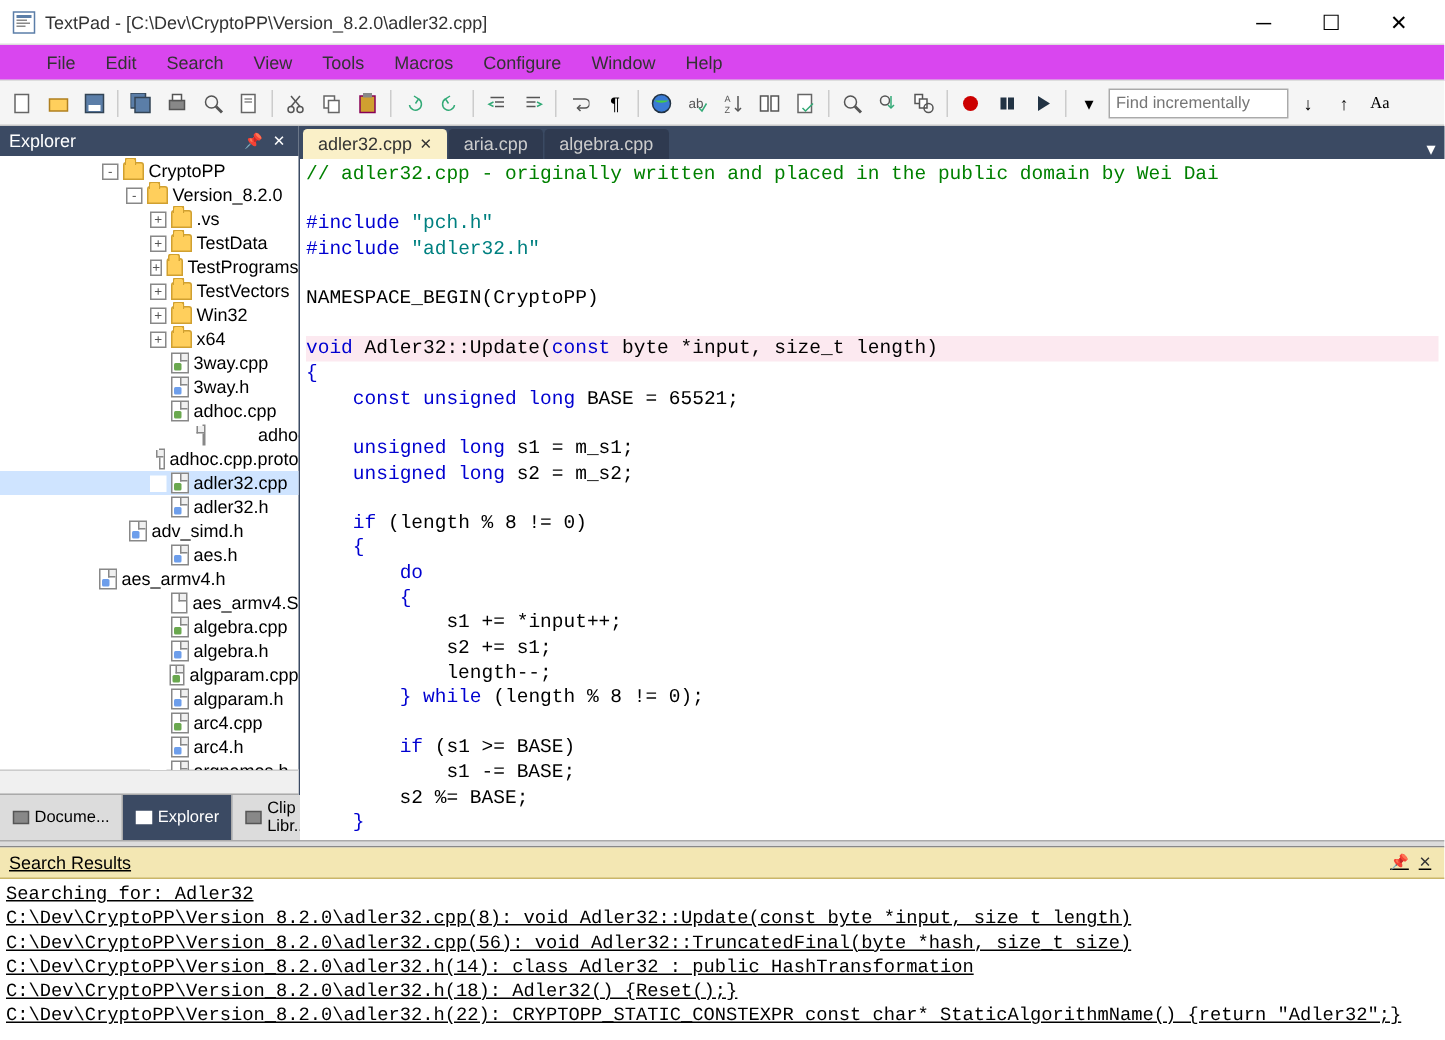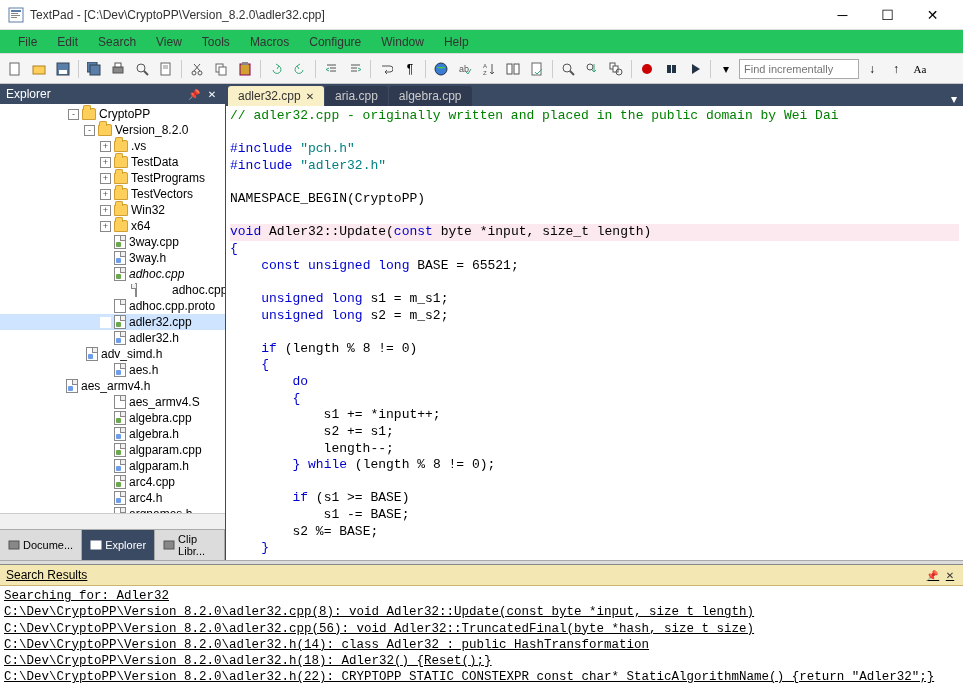--- a/index.html
+++ b/index.html
@@ -1,28 +1,28 @@
 <!DOCTYPE html>
 <html><head>
 <meta charset="utf-8">
 <style>
 * { box-sizing: border-box; margin: 0; padding: 0; }
 body { font-family: "Segoe UI", Tahoma, sans-serif; font-size: 12px; background: #fff; width: 963px; height: 693px; overflow: hidden; display: flex; flex-direction: column; }
 .titlebar { height: 30px; background: #fff; display: flex; align-items: center; padding: 0 8px; border-bottom: 1px solid #ddd; }
 .titlebar .icon { width:16px; height:16px; margin-right:6px; }
 .titlebar .title { flex: 1; font-size: 12px; color: #333; }
 .titlebar .winbtn { width: 45px; height: 28px; display: flex; align-items: center; justify-content: center; font-size: 14px; cursor: pointer; }
-.menubar { height: 24px; background: #22c55e; display: flex; align-items: center; padding: 0 8px; border-bottom: 1px solid #ddd; }
+.menubar { height: 24px; background: #d946ef; display: flex; align-items: center; padding: 0 21px; border-bottom: 1px solid #ddd; }
 .menubar .menuitem { padding: 3px 10px; cursor: pointer; color: #333; }
 .toolbar { height: 30px; background: #f5f5f5; display: flex; align-items: center; padding: 0 4px; border-bottom: 1px solid #c8c8c8; gap: 2px; overflow: hidden; }
 .toolbar .tbtn { width: 22px; height: 22px; display: flex; align-items: center; justify-content: center; cursor: pointer; border: 1px solid transparent; border-radius: 2px; }
 .toolbar .sep { width: 1px; height: 18px; background: #ccc; margin: 0 2px; }
 .toolbar input.find { width: 120px; height: 20px; font-size: 11px; padding: 0 4px; border: 1px solid #aaa; }
 .mainarea { flex: 1; display: flex; min-height: 0; }
-.sidepanel { width: 226px; background: #fff; display: flex; flex-direction: column; border-right: 1px solid #3b4a63; }
+.sidepanel { width: 200px; background: #fff; display: flex; flex-direction: column; border-right: 1px solid #3b4a63; }
 .panel-header { background: #3b4a63; color: #fff; font-size: 12px; padding: 3px 6px; display: flex; align-items: center; justify-content: space-between; }
 .panel-header .hbtns { display:flex; gap:3px; }
 .panel-header .hbtn { width:14px; height:14px; display:flex; align-items:center; justify-content:center; cursor:pointer; font-size:10px; color:#fff; }
 .tree { flex: 1; overflow: auto; font-size: 12px; padding: 2px 0; }
 .tree-row { display: flex; align-items: center; height: 16px; white-space: nowrap; cursor: pointer; padding-left: 4px; }
 .tree-row.selected { background: #cfe4ff; }
 .expander { width: 11px; height: 11px; border: 1px solid #888; display: inline-flex; align-items: center; justify-content: center; font-size: 9px; line-height: 1; margin-right: 3px; color: #555; background: #fff; }
 .expander.empty { border: none; }
 .folder-icon { width: 14px; height: 12px; background: #ffcf5c; border: 1px solid #d0a030; border-radius: 2px 2px 0 0; margin-right: 3px; position: relative; }
 .folder-icon::before { content:''; position:absolute; top:-4px; left:0; width:6px; height:4px; background:#ffcf5c; border:1px solid #d0a030; border-bottom:none; border-radius:2px 2px 0 0; }
@@ -319,21 +319,21 @@
         <div class="tree-row" style="padding-left: 100px;">
           <span class="expander empty"></span>
           <span class="file-icon cpp"></span>
           <span>3way.cpp</span>
         </div>
         <div class="tree-row" style="padding-left: 100px;">
           <span class="expander empty"></span>
           <span class="file-icon h"></span>
           <span>3way.h</span>
         </div>
-        <div class="tree-row" style="padding-left: 100px; font-style: italic;">
+        <div class="tree-row" style="padding-left: 100px;">
           <span class="expander empty"></span>
           <span class="file-icon cpp"></span>
           <span>adhoc.cpp</span>
         </div>
         <div class="tree-row" style="padding-left: 100px; gap: 32px;">
           <span class="expander empty"></span>
           <span class="file-icon file"></span>
           <span>adhoc.cpp.copied</span>
         </div>
         <div class="tree-row" style="padding-left: 100px;">

